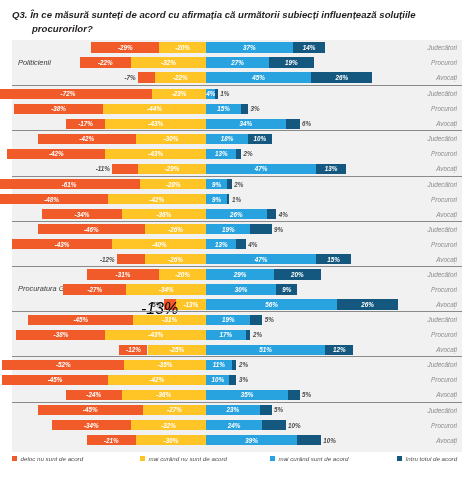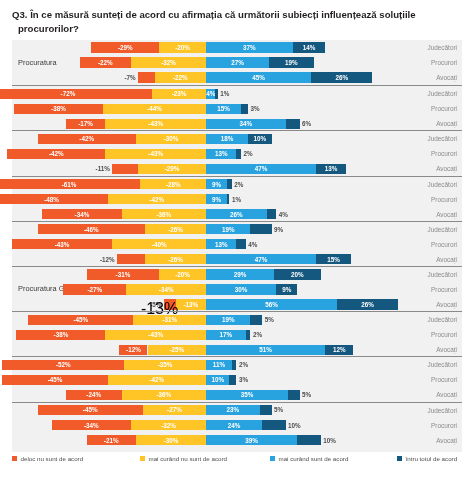--- a/index.html
+++ b/index.html
@@ -3,28 +3,28 @@
 <meta charset="utf-8">
 <style>
   html,body{margin:0;padding:0;}
   body{
     width:474px;height:483px;
     background:#ffffff;
     font-family:"Liberation Sans", sans-serif;
     overflow:hidden;
     -webkit-font-smoothing:antialiased;
   }
-  #root{position:relative;width:474px;height:483px;}
+  #root{position:relative;width:474px;height:483px;font-style:italic;}
 
   
   .title{
     position:absolute;left:12px;top:8px;width:452px;
     font-size:9.6px;font-weight:bold;color:#231f20;line-height:1.5;
   }
-  .title .l2{display:block;margin-left:6px;}
+  .title .l2{display:block;margin-left:20px;}
 
   
   .plate{
     position:absolute;left:12px;top:40px;width:450px;height:412px;
     background:#f1f1f1;
   }
 
   
   .group{position:relative;width:100%;height:45.2px;box-sizing:border-box;}
   .group + .group{border-top:1px solid #8a8a8a;}
@@ -85,21 +85,21 @@
 
 <div id="root">
 
   <div class="title">
     <span>Q3. În ce măsură sunteți de acord cu afirmația că următorii subiecți influențează soluțiile</span>
     <span class="l2">procurorilor?</span>
   </div>
 
   <div class="plate" id="plate">
       <div class="group">
-        <div class="grp-label">Procuratura</div>
+        <div class="grp-label">Politicienii</div>
         <div class="row">
           <div class="track">
             <div class="seg c0" style="left: 79.34px; width: 67.86px;">
               <span>-29%</span>
             </div>
             <div class="seg c1" style="left: 147.2px; width: 46.8px;">
               <span>-20%</span>
             </div>
             <div class="seg c2" style="left: 194px; width: 86.58px;">
               <span>37%</span>

